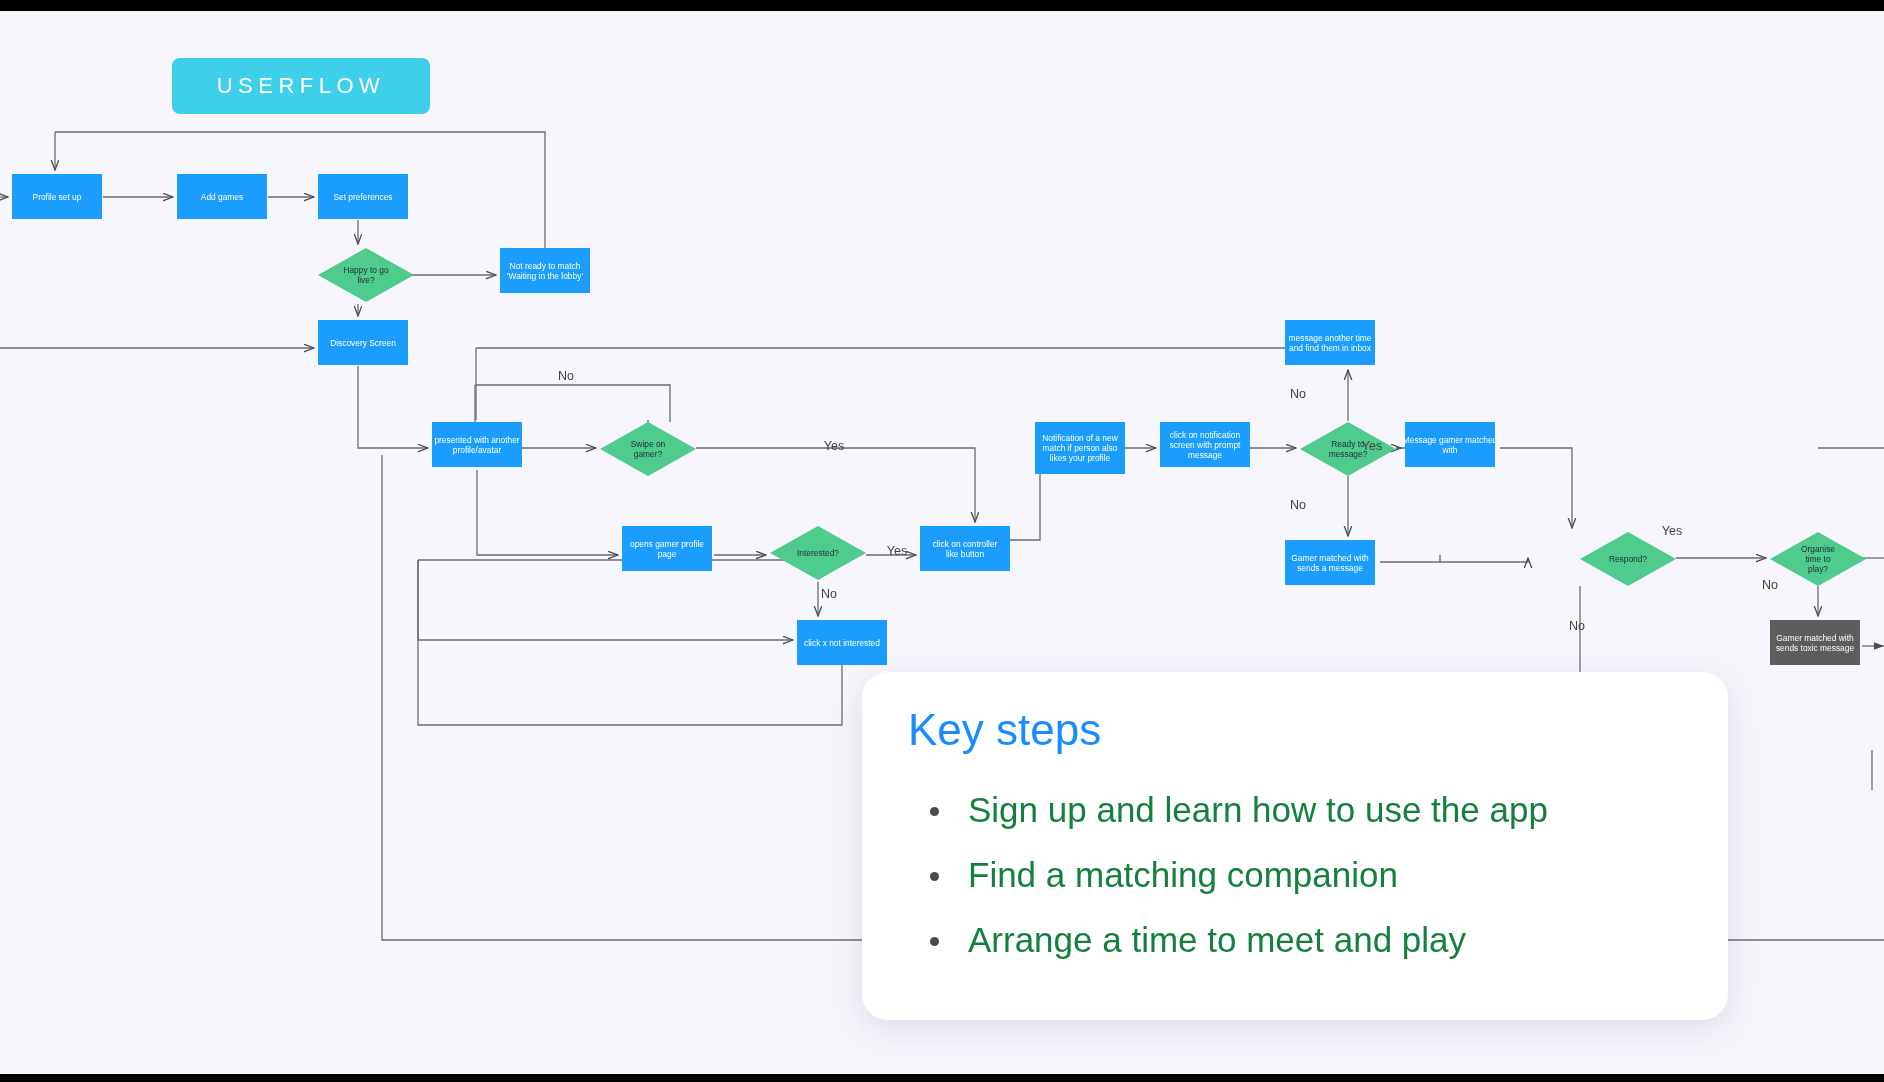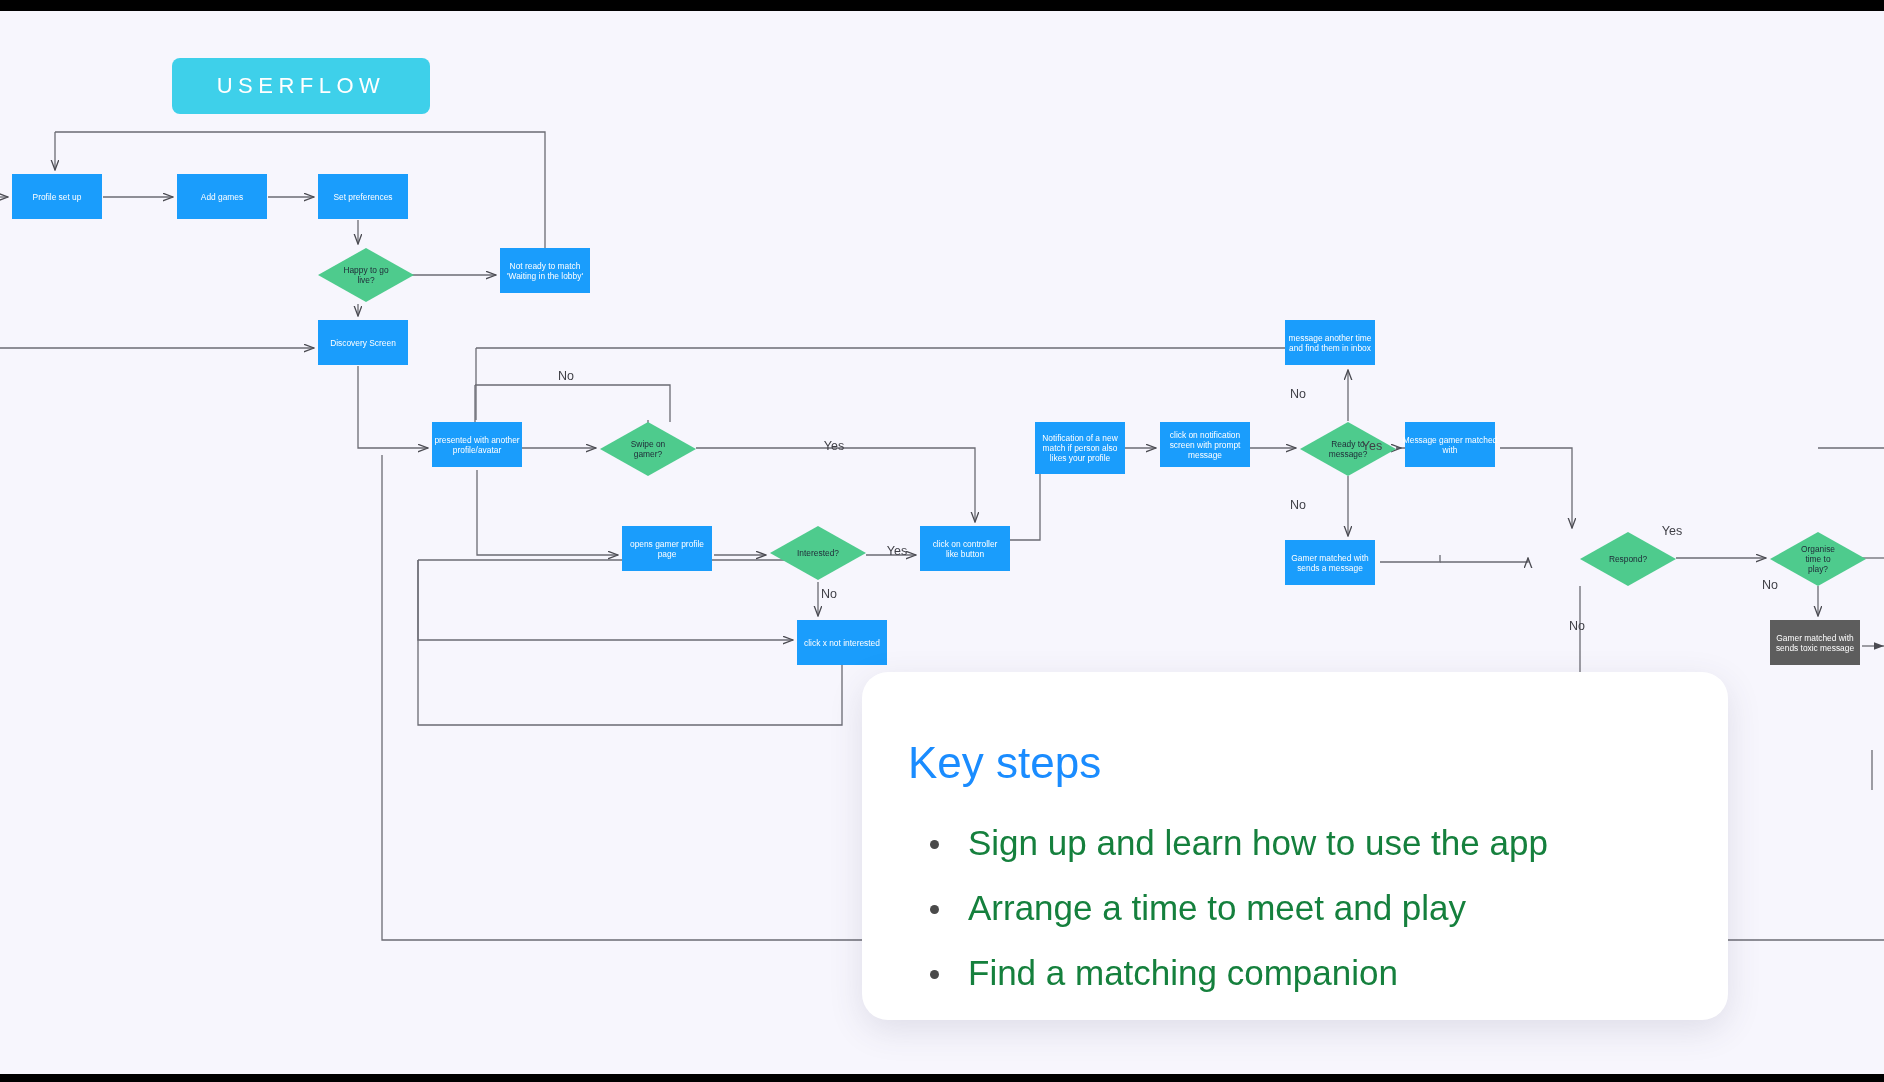--- a/index.html
+++ b/index.html
@@ -45,21 +45,21 @@
     left: 0; top: 0;
     width: 1884px; height: 1082px;
   }
   .card {
     position: absolute;
     left: 862px; top: 672px;
     width: 866px; height: 348px;
     background: #ffffff;
     border-radius: 26px;
     box-shadow: 0 10px 34px rgba(60,60,90,0.13);
-    padding: 67px 56px 20px 40px;
+    padding: 34px 56px 20px 40px;
   }
   .card h2 {
     color: #1a8cff;
     font-size: 44px;
     font-weight: 400;
     line-height: 1.1;
     margin-bottom: 38px;
     margin-left: 6px;
   }
   .card ul {
@@ -270,19 +270,19 @@
         <text x="1672" y="535" text-anchor="middle" class="elbl">Yes</text>
         <text x="1577" y="630" text-anchor="middle" class="elbl">No</text>
         <text x="1770" y="589" text-anchor="middle" class="elbl">No</text>
       </g>
   </svg>
 
   <div class="card">
     <h2>Key steps</h2>
     <ul>
       <li>Sign up and learn how to use the app</li>
+      <li>Find a matching companion</li>
       <li>Arrange a time to meet and play</li>
-      <li>Find a matching companion</li>
     </ul>
   </div>
 
   <div class="bottom-strip"></div>
 </div>
 
 </body></html>

